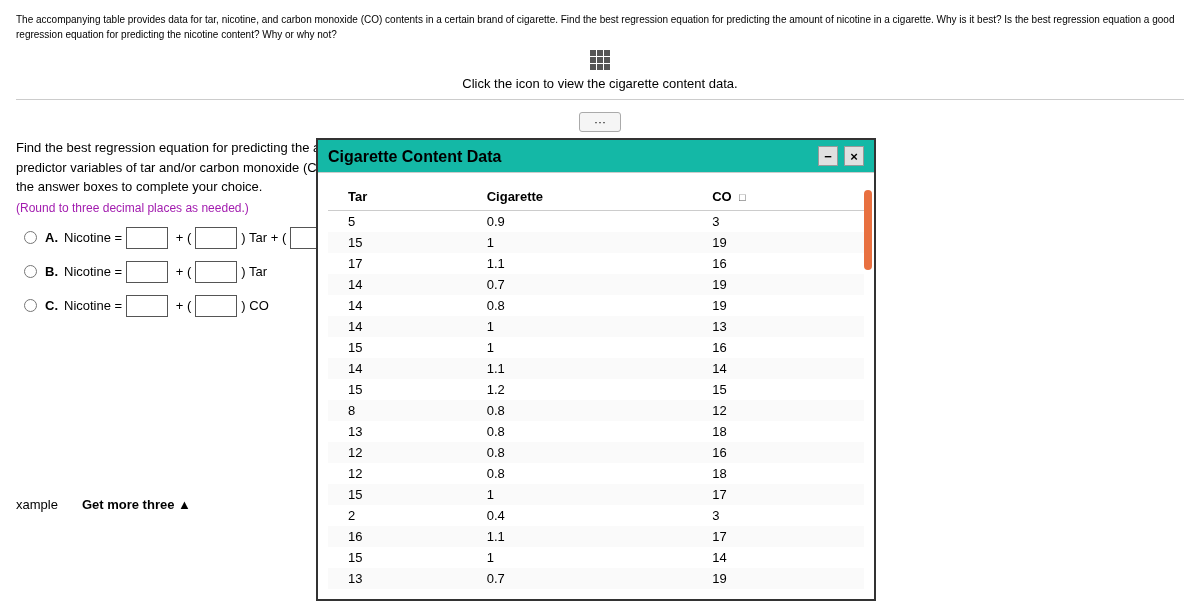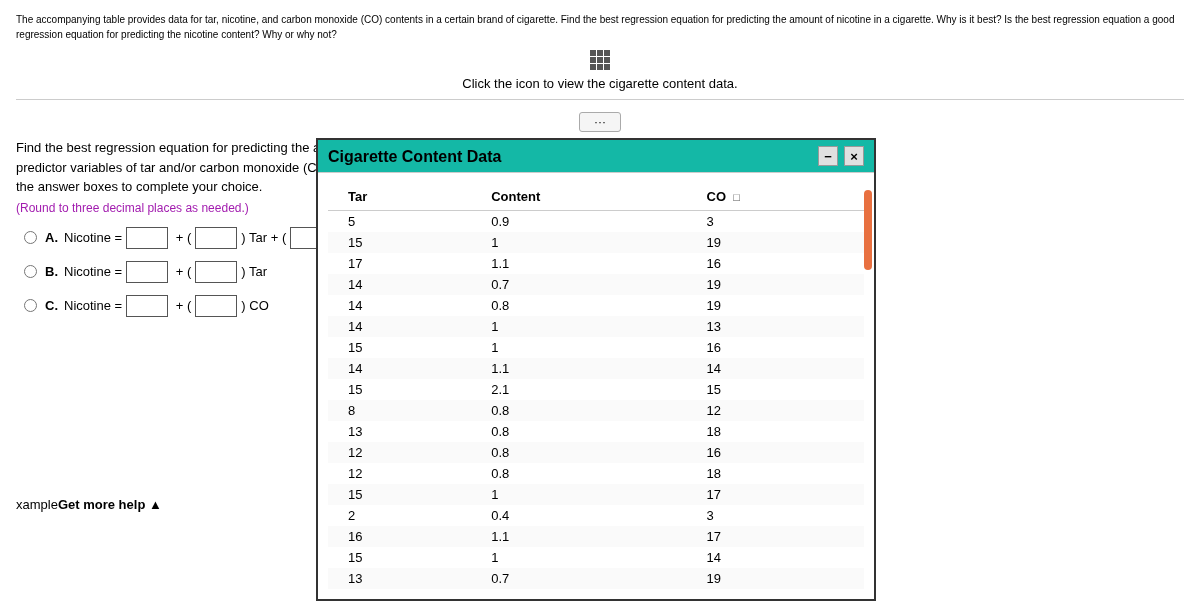--- a/index.html
+++ b/index.html
@@ -86,20 +86,21 @@
       display: inline-block;
       vertical-align: middle;
     }
     .option-label {
       font-weight: bold;
       margin-right: 2px;
     }
     .bottom-bar {
       display: flex;
       align-items: flex-start;
+      gap: 24px;
       margin-top: 180px;
       padding-bottom: 8px;
     }
     .bottom-bar-link {
       font-weight: bold;
       font-size: 13px;
       color: #000;
       cursor: pointer;
     }
     
@@ -255,38 +256,38 @@
           <input type="text" class="input-box" value="" style="">
           <span>&nbsp;+&nbsp;(</span>
           <input type="text" class="input-box" value="" style="">
           <span>) CO</span>
         </div>
 
       </div>
 
       <div class="bottom-bar">
         <span>xample</span>
-        <span class="bottom-bar-link">Get more help ▲</span>
+        <span class="bottom-bar-link">Get more three ▲</span>
       </div>
     </div>
 
     <div class="popup">
       <div class="popup-titlebar">
         <span class="popup-title">Cigarette Content Data</span>
         <div class="popup-controls">
           <div class="popup-btn">−</div>
           <div class="popup-btn">×</div>
         </div>
       </div>
       <div class="popup-body">
         <table class="data-table">
           <thead>
             <tr>
               <th>Tar</th>
-              <th>Content</th>
+              <th>Cigarette</th>
               <th>CO &nbsp;<span class="col-icon">□</span></th>
             </tr>
           </thead>
           <tbody id="table-body">
           <tr>
                 <td>5</td>
                 <td>0.9</td>
                 <td>3</td>
               </tr>
               <tr>
@@ -319,21 +320,21 @@
                 <td>1</td>
                 <td>16</td>
               </tr>
               <tr>
                 <td>14</td>
                 <td>1.1</td>
                 <td>14</td>
               </tr>
               <tr>
                 <td>15</td>
-                <td>2.1</td>
+                <td>1.2</td>
                 <td>15</td>
               </tr>
               <tr>
                 <td>8</td>
                 <td>0.8</td>
                 <td>12</td>
               </tr>
               <tr>
                 <td>13</td>
                 <td>0.8</td>

